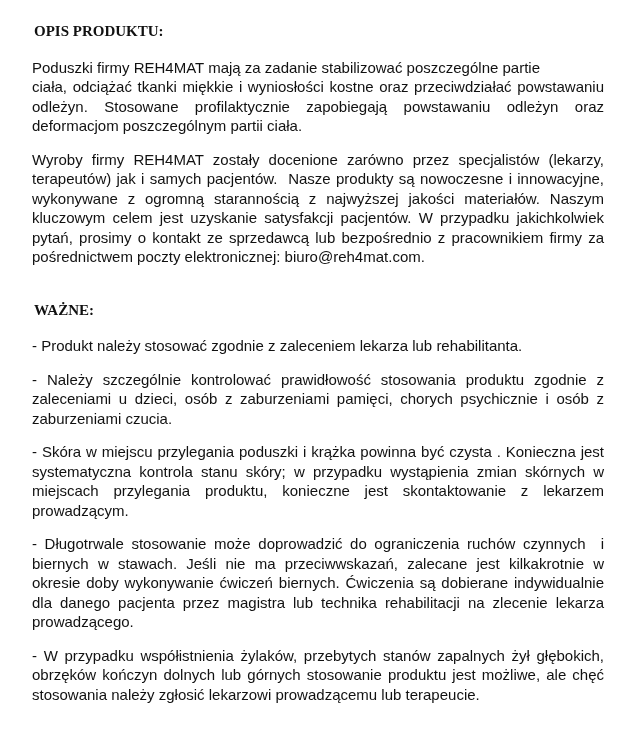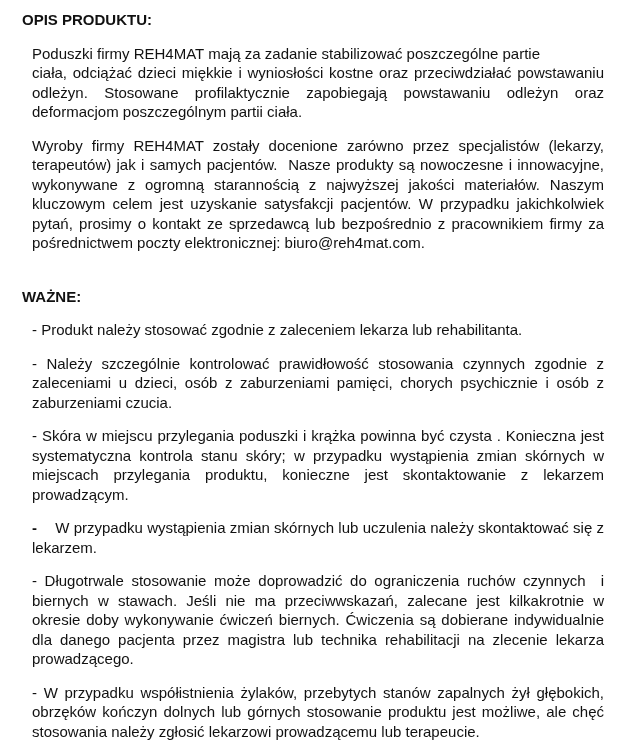--- a/index.html
+++ b/index.html
@@ -12,22 +12,23 @@
     color: #111111;
     font-family: "Liberation Sans", "DejaVu Sans", sans-serif;
     font-size: 15px;
     line-height: 19.5px;
     overflow: hidden;
     -webkit-font-smoothing: antialiased;
   }
   .section-title {
     font-size: 15px;
     font-weight: 700;
-    margin: 4px;
+    margin: 16px;
     line-height: 19.5px;
+    font-family: Liberation Serif, serif;
   }
   .para {
     margin: 14px;
     text-align: justify;
   }
   .section-wazne {
     margin-top: 34px;
   }
   .bullet {
     font-weight: 400;
@@ -37,35 +38,34 @@
     margin-right: 14px;
   }
 </style>
 </head>
 <body>
 
 <div>
 
   <section class="section-opis">
     <h2 class="section-title">OPIS PRODUKTU:</h2>
-    <p class="para"><span>Poduszki firmy REH4MAT mają za zadanie stabilizować poszczególne partie</span><br><span>ciała, odciążać dzieci miękkie i wyniosłości kostne oraz przeciwdziałać powstawaniu odleżyn. Stosowane profilaktycznie zapobiegają powstawaniu odleżyn oraz deformacjom poszczególnym partii ciała.</span></p>
+    <p class="para"><span>Poduszki firmy REH4MAT mają za zadanie stabilizować poszczególne partie</span><br><span>ciała, odciążać tkanki miękkie i wyniosłości kostne oraz przeciwdziałać powstawaniu odleżyn. Stosowane profilaktycznie zapobiegają powstawaniu odleżyn oraz deformacjom poszczególnym partii ciała.</span></p>
     <p class="para">Wyroby firmy REH4MAT zostały docenione zarówno przez specjalistów (lekarzy, terapeutów) jak i samych pacjentów.&nbsp; Nasze produkty są nowoczesne i innowacyjne, wykonywane z ogromną starannością z najwyższej jakości materiałów. Naszym kluczowym celem jest uzyskanie satysfakcji pacjentów. W przypadku jakichkolwiek pytań, prosimy o kontakt ze sprzedawcą lub bezpośrednio z pracownikiem firmy za pośrednictwem poczty elektronicznej: biuro@reh4mat.com.</p>
   </section>
 
   <section class="section-wazne">
     <h2 class="section-title">WAŻNE:</h2>
 
     <p class="para item"><span class="bullet">-</span> <span>Produkt należy stosować zgodnie z zaleceniem lekarza lub rehabilitanta.</span></p>
 
 
-    <p class="para item"><span class="bullet">-</span> <span>Należy szczególnie kontrolować prawidłowość stosowania czynnych zgodnie z zaleceniami u dzieci, osób z zaburzeniami pamięci, chorych psychicznie i osób z zaburzeniami czucia.</span></p>
+    <p class="para item"><span class="bullet">-</span> <span>Należy szczególnie kontrolować prawidłowość stosowania produktu zgodnie z zaleceniami u dzieci, osób z zaburzeniami pamięci, chorych psychicznie i osób z zaburzeniami czucia.</span></p>
 
     <p class="para item"><span class="bullet">-</span> <span>Skóra w miejscu przylegania poduszki i krążka powinna być czysta . Konieczna jest systematyczna kontrola stanu skóry; w przypadku wystąpienia zmian skórnych w miejscach przylegania produktu, konieczne jest skontaktowanie z lekarzem prowadzącym.</span></p>
 
-    <p class="para item"><span class="bullet bold">-</span> <span>W przypadku wystąpienia zmian skórnych lub uczulenia należy skontaktować się z lekarzem.</span></p>
 
 
     <p class="para item"><span class="bullet">-</span> <span>Długotrwale stosowanie może doprowadzić do ograniczenia ruchów czynnych &nbsp;i biernych w stawach. Jeśli nie ma przeciwwskazań, zalecane jest kilkakrotnie w okresie doby wykonywanie ćwiczeń biernych. Ćwiczenia są dobierane indywidualnie dla danego pacjenta przez magistra lub technika rehabilitacji na zlecenie lekarza prowadzącego.</span></p>
 
     <p class="para item"><span class="bullet">-</span> <span>W przypadku współistnienia żylaków, przebytych stanów zapalnych żył głębokich, obrzęków kończyn dolnych lub górnych stosowanie produktu jest możliwe, ale chęć stosowania należy zgłosić lekarzowi prowadzącemu lub terapeucie.</span></p>
   </section>
 
 </div>
 
 </body></html>

